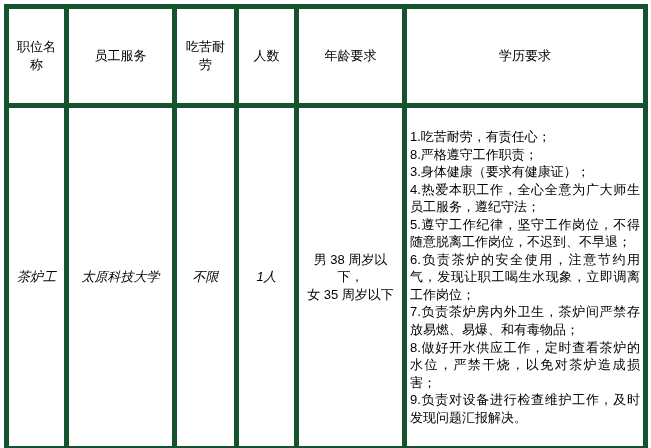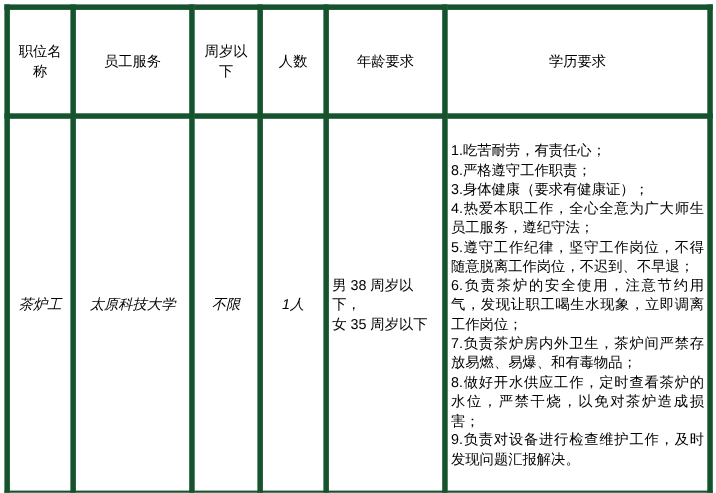--- a/index.html
+++ b/index.html
@@ -45,21 +45,21 @@
   .col-edu { width: 62px; }
   .col-num { width: 60px; }
   .col-age { width: 108px; }
   .col-other { width: 241px; }
 
   td.center {
     text-align: center;
     font-style: italic;
   }
   td.age-cell {
-    text-align: left;
+    text-align: center;
     padding-left: 6px;
     font-size: 13px;
     line-height: 1.5;
   }
   td.other-cell {
     text-align: left;
     vertical-align: top;
     padding: 4px 6px 4px 7px;
     font-size: 13px;
     line-height: 1.62;
@@ -89,21 +89,21 @@
       <col class="col-loc">
       <col class="col-edu">
       <col class="col-num">
       <col class="col-age">
       <col class="col-other">
     </colgroup>
     <thead>
       <tr>
         <th>职位名称</th>
         <th>员工服务</th>
-        <th>周岁以下</th>
+        <th>吃苦耐劳</th>
         <th>人数</th>
         <th>年龄要求</th>
         <th>学历要求</th>
       </tr>
     </thead>
     <tbody>
       <tr>
         <td class="center">茶炉工</td>
         <td class="center">太原科技大学</td>
         <td class="center">不限</td>

